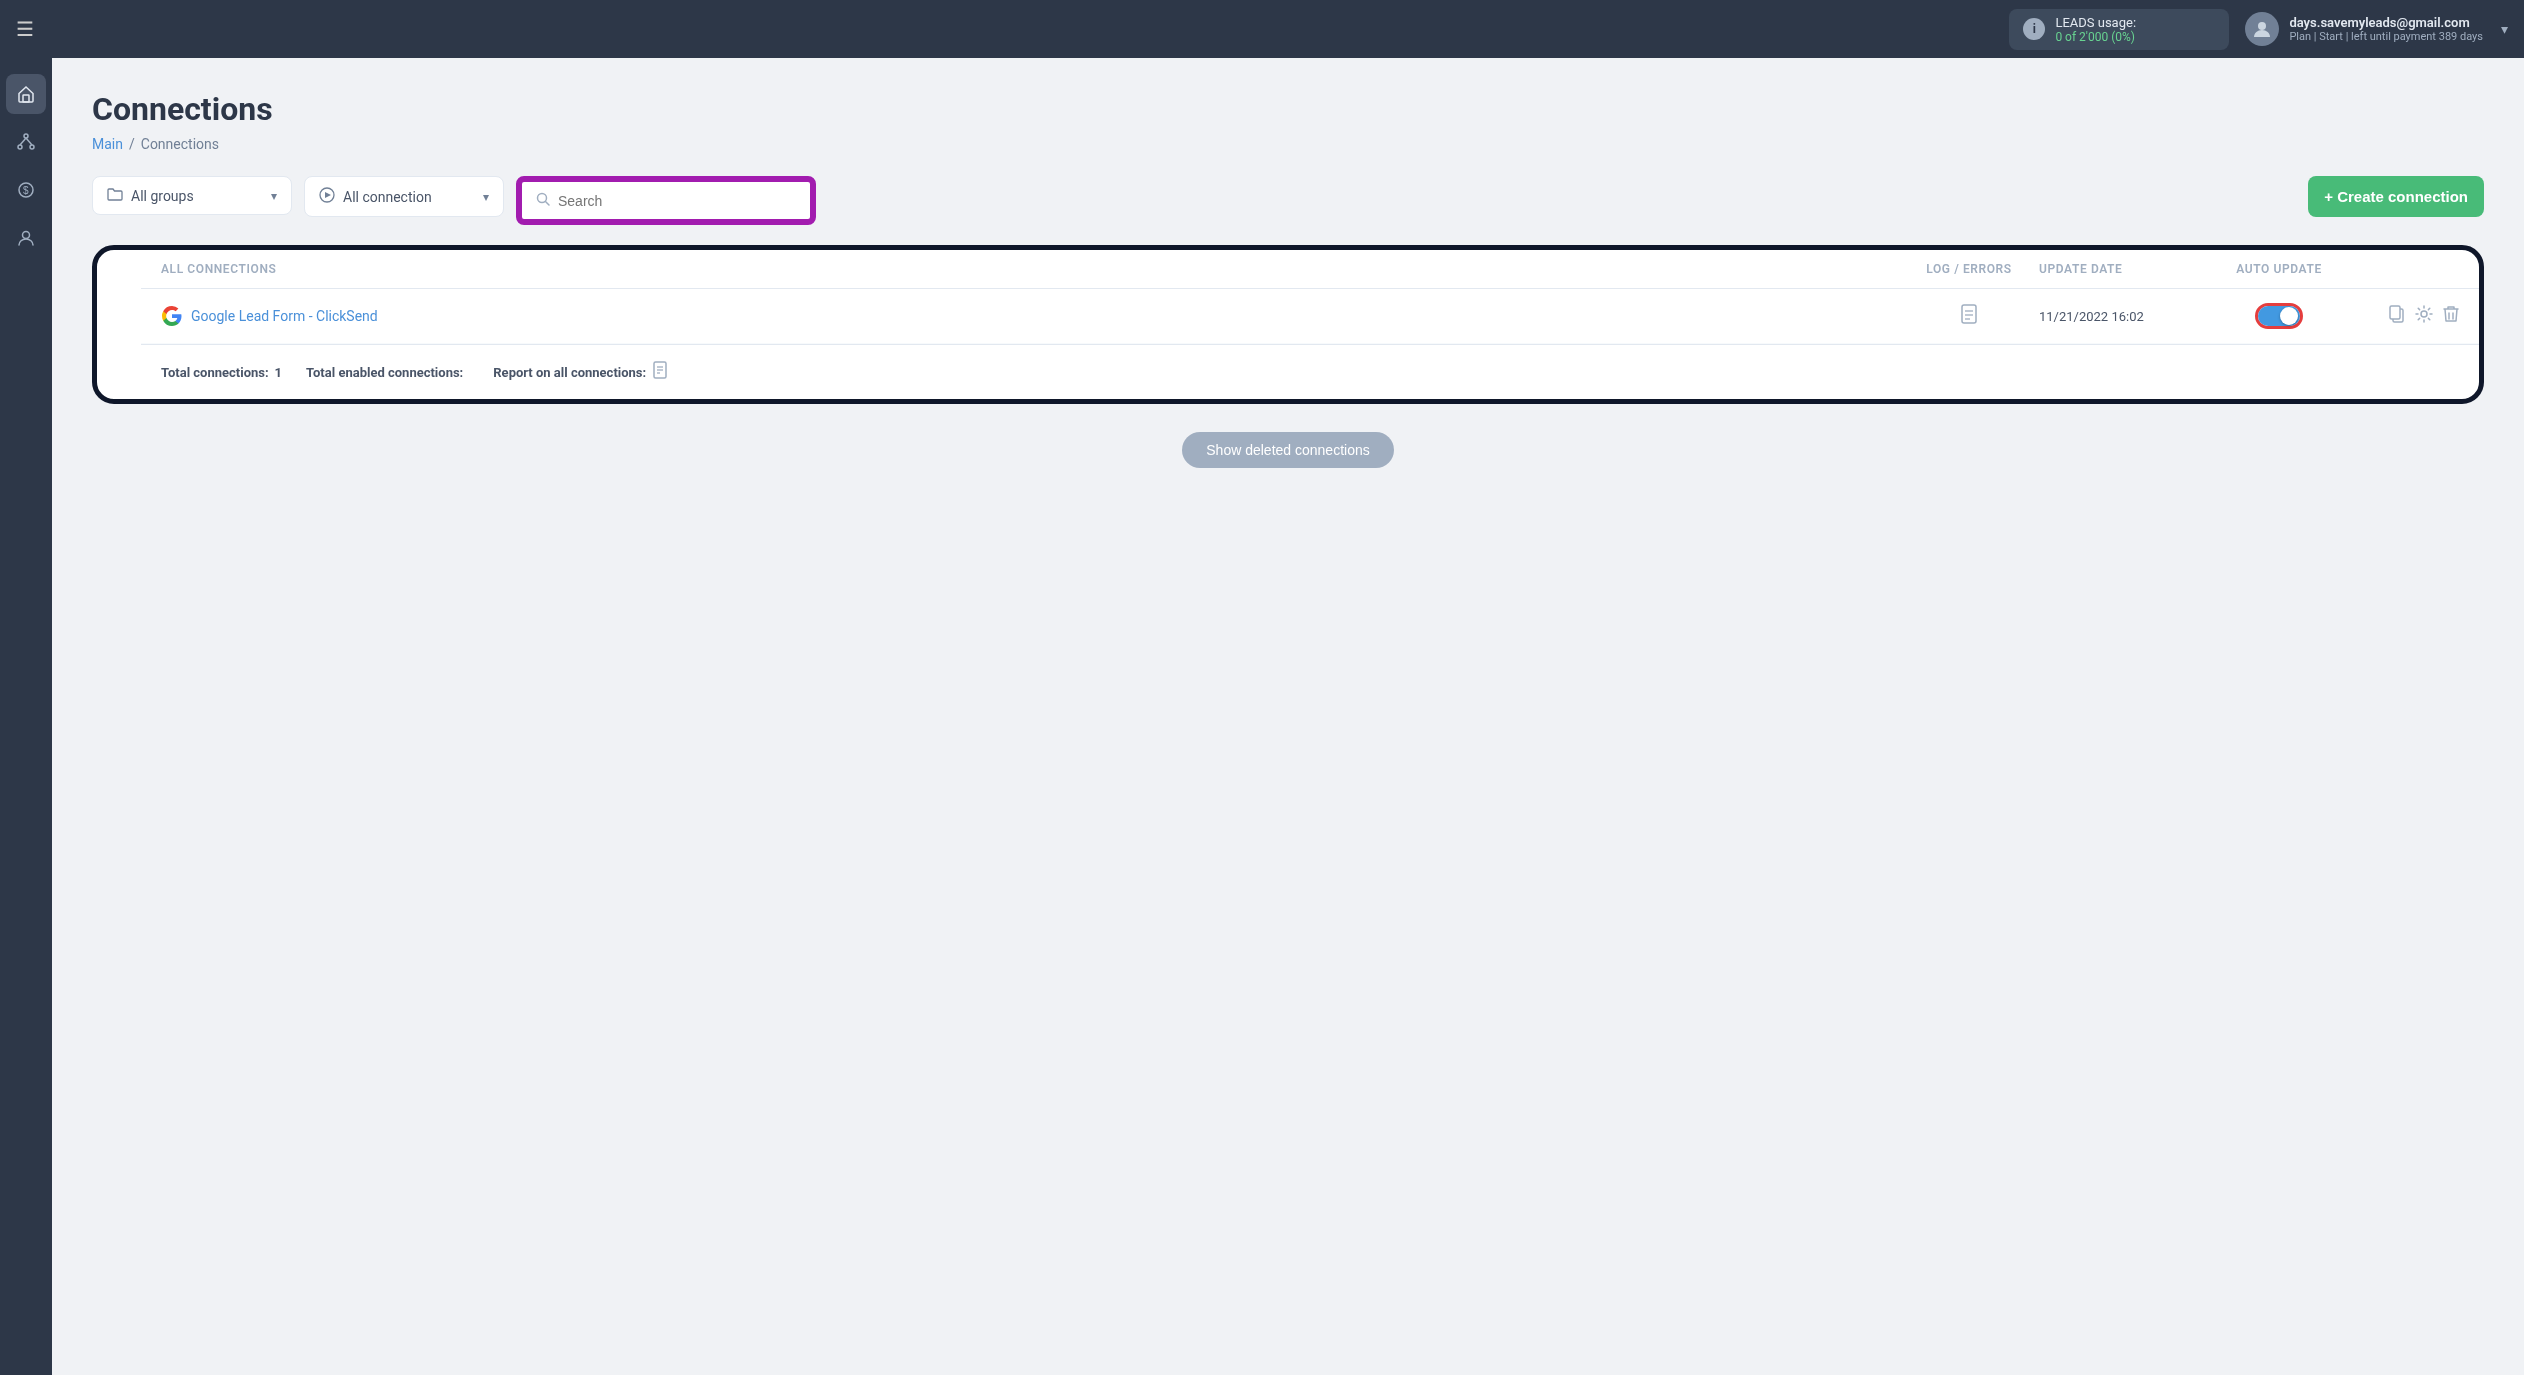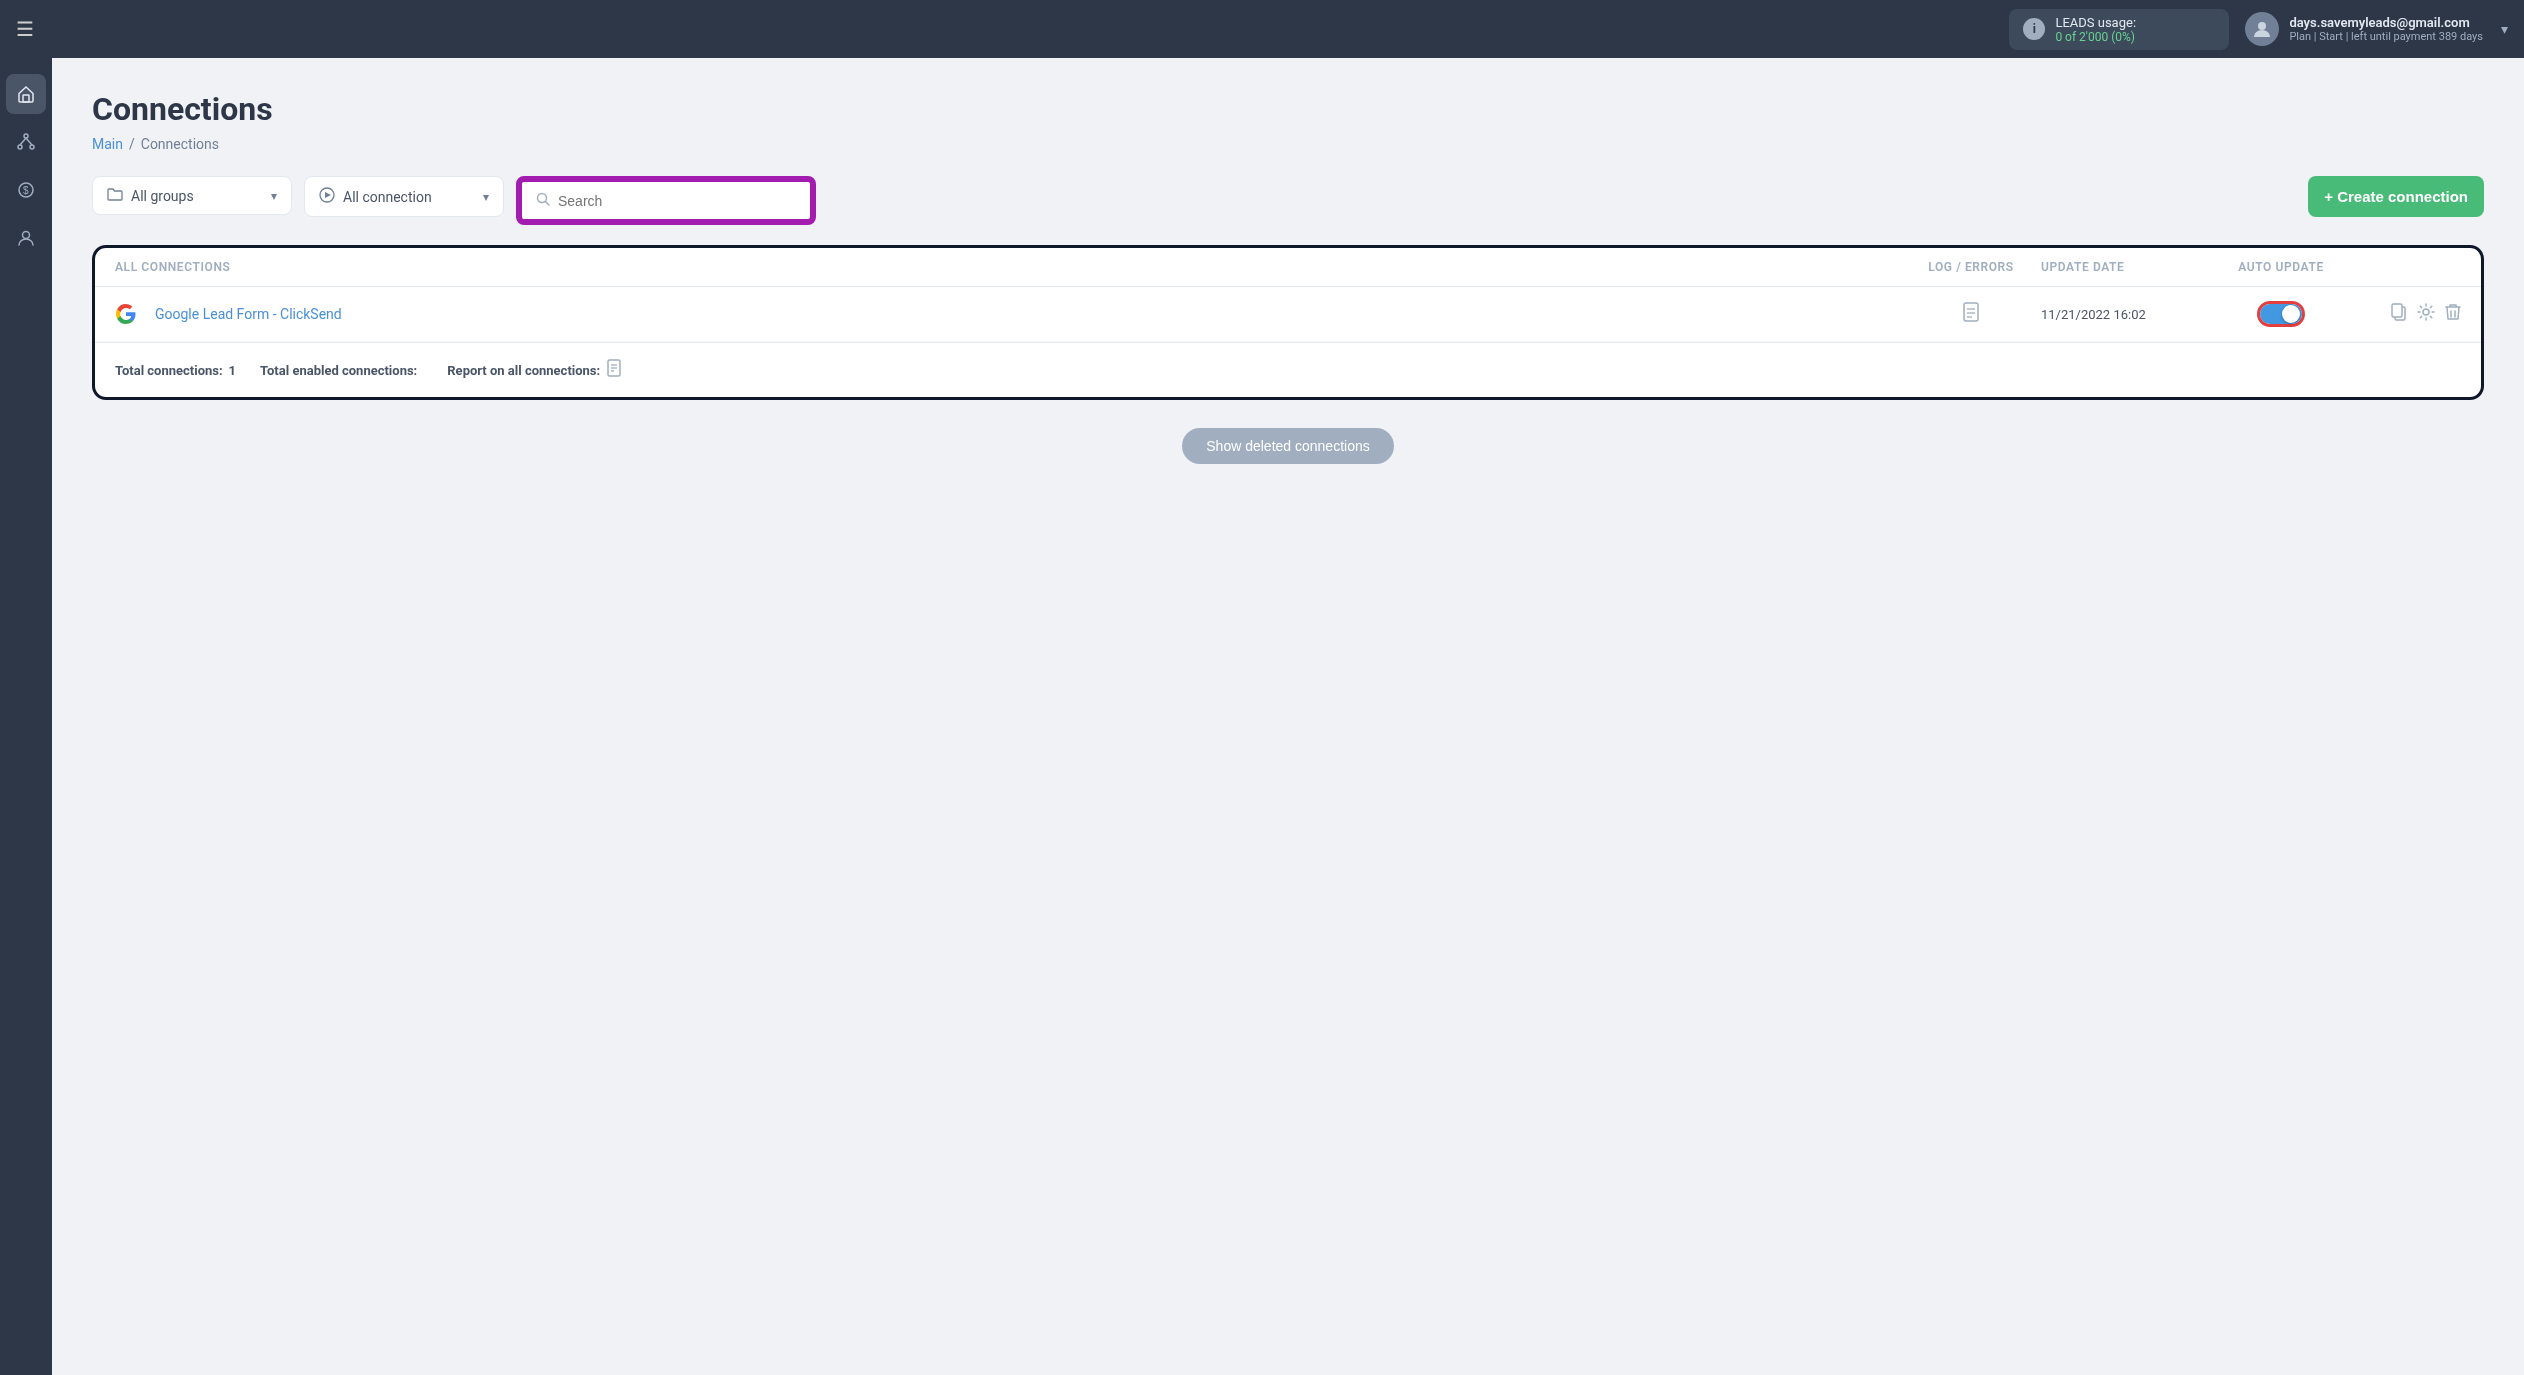--- a/index.html
+++ b/index.html
@@ -211,23 +211,24 @@
       cursor: pointer;
       display: flex;
       align-items: center;
       gap: 6px;
       white-space: nowrap;
     }
 
     
     .connections-table {
       background: #fff;
-      border-radius: 14px;
-      border: 3px solid #0f172a;
+      border-radius: 22px;
+      border: 5px solid #0f172a;
       overflow: hidden;
+      padding-left: 44px;
     }
     .table-header {
       display: grid;
       grid-template-columns: 1fr 140px 160px 160px 100px;
       padding: 12px 20px;
       border-bottom: 1px solid #e2e8f0;
       font-size: 12px;
       font-weight: 600;
       color: #a0aec0;
       letter-spacing: 0.05em;
@@ -237,21 +238,21 @@
       display: grid;
       grid-template-columns: 1fr 140px 160px 160px 100px;
       padding: 14px 20px;
       align-items: center;
       border-bottom: 1px solid #f7fafc;
     }
     .table-row:last-child { border-bottom: none; }
     .conn-name {
       display: flex;
       align-items: center;
-      gap: 18px;
+      gap: 8px;
       font-size: 14px;
       color: #4a90d9;
       text-decoration: none;
       cursor: pointer;
     }
     .cell-center { display: flex; justify-content: center; align-items: center; }
     .log-icon { color: #a0aec0; font-size: 18px; cursor: pointer; }
     .update-date { font-size: 13px; color: #4a5568; }
 
     

